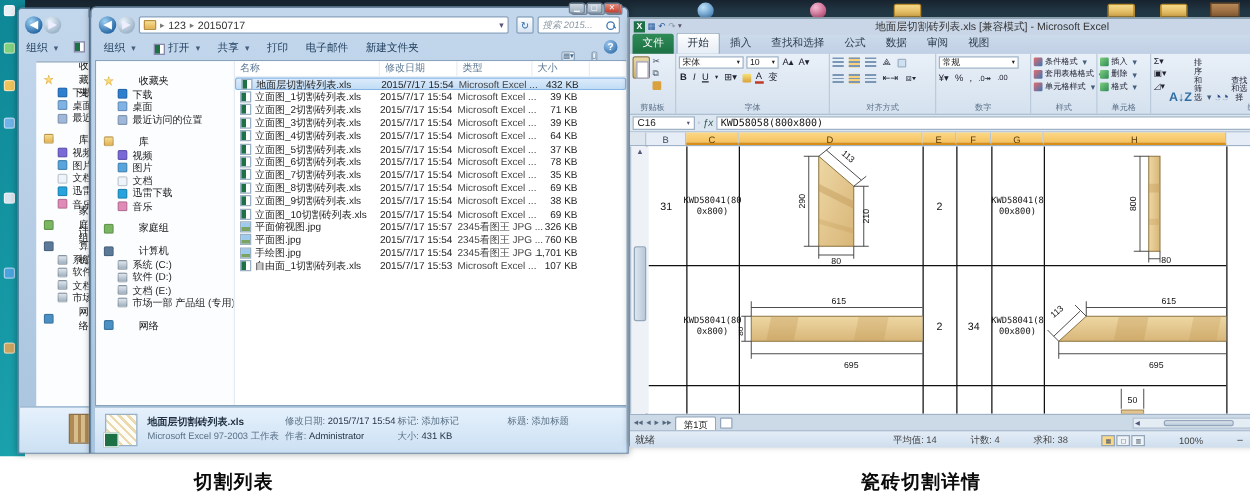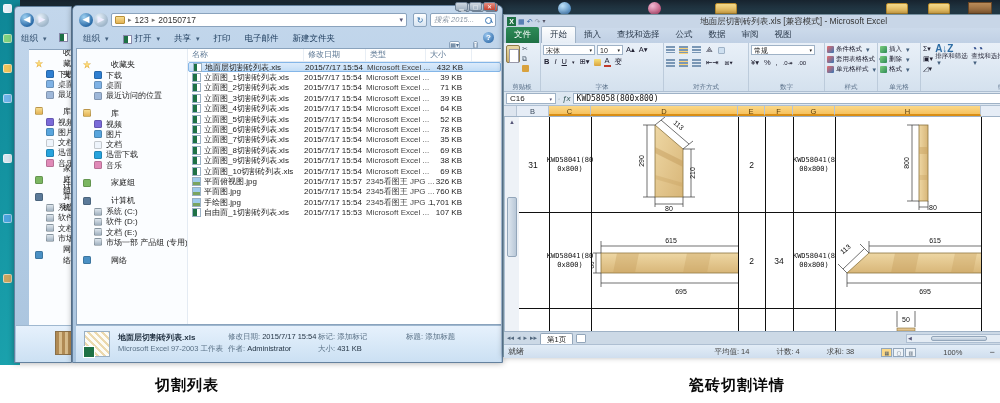--- a/index.html
+++ b/index.html
@@ -70,21 +70,21 @@
 .extab.active{background:linear-gradient(180deg,#fdfefe,#e6edf5);border:1px solid #9fb2c6;border-bottom:none;color:#1c2a3a}
 .extab.file{background:linear-gradient(180deg,#2e8b57,#1e7145);color:#fff;border-radius:2px 2px 0 0;margin-right:2px}
 .ribbon{background:linear-gradient(180deg,#e9f0f8,#d4e1ee);border-bottom:1px solid #aebfd2;display:flex}
 .rgroup{display:flex;flex-direction:column;border-right:1px solid #bccbdb;position:relative}
 .rglabel{font-size:6.5px;color:#5b718a;text-align:center;height:9px;line-height:9px}
 .rcontent{flex:1;padding:2px 2px 0 2px;display:flex;gap:2px}
 .combo{background:#fff;border:1px solid #9fb2c6;font-size:7px;color:#222;height:10px;line-height:9px;padding:0 2px;display:flex;justify-content:space-between;align-items:center}
 .rbtn{font-size:7.5px;color:#223;background:transparent;height:10px;line-height:10px;padding:0 1px}
 .rsmall{font-size:6.5px;color:#223;display:flex;align-items:center;gap:2px;height:9px;white-space:nowrap}
 .rsicon{width:7px;height:7px;border-radius:1px;flex:0 0 auto}
-.bigbtn{display:flex;flex-direction:column;align-items:flex-start;font-size:6.5px;color:#223;width:34px;text-align:center;line-height:7px}
+.bigbtn{display:flex;align-items:flex-end;font-size:6.5px;color:#223;width:34px;text-align:center;line-height:7px}
 .clipicon{width:14px;height:18px;background:linear-gradient(180deg,#e8d9a8,#cdb06a);border:1px solid #8d7a48;border-radius:2px;position:relative}
 .clipicon::after{content:"";position:absolute;left:2px;top:3px;width:8px;height:12px;background:#fff;border:1px solid #99a}
 .alicon{width:9px;height:8px;background:repeating-linear-gradient(180deg,#7a97b5 0 1.5px,transparent 1.5px 3px)}
 .fxbar{height:14px;display:flex;align-items:center;background:#dde7f1;border-bottom:1px solid #aebfd2;gap:2px;padding:1px 2px}
 .namebox{width:50px;height:11px;background:#fff;border:1px solid #9fb2c6;font-size:8px;color:#222;display:flex;justify-content:space-between;align-items:center;padding:0 3px}
 .fxfield{flex:1;height:11px;background:#fff;border:1px solid #9fb2c6;font-size:8px;color:#111;font-family:"DejaVu Sans Mono",monospace;padding:0 3px;line-height:10px}
 .fxi{font-style:italic;font-size:8px;color:#355}
 .colhdr{display:flex;height:11px;font-size:7.5px;color:#3c4c5e;background:#e6edf6;border-bottom:1px solid #9fb2c6}
 .colhdr div{border-right:1px solid #b6c4d4;text-align:center;line-height:11px}
 .colhdr .sel{background:linear-gradient(180deg,#fbd887,#f6c25f);border-bottom:2px solid #d98e14;color:#5a3c08}
@@ -404,21 +404,21 @@
             <span class="fname">立面图_4切割砖列表.xls</span>
             <span class="fdate">2015/7/17 15:54</span>
             <span class="ftype">Microsoft Excel ...</span>
             <span class="fsize">64 KB</span>
           </div>
           <div class="frow">
             <span class="ficon i-excel"></span>
             <span class="fname">立面图_5切割砖列表.xls</span>
             <span class="fdate">2015/7/17 15:54</span>
             <span class="ftype">Microsoft Excel ...</span>
-            <span class="fsize">52 KB</span>
+            <span class="fsize">37 KB</span>
           </div>
           <div class="frow">
             <span class="ficon i-excel"></span>
             <span class="fname">立面图_6切割砖列表.xls</span>
             <span class="fdate">2015/7/17 15:54</span>
             <span class="ftype">Microsoft Excel ...</span>
             <span class="fsize">78 KB</span>
           </div>
           <div class="frow">
             <span class="ficon i-excel"></span>

